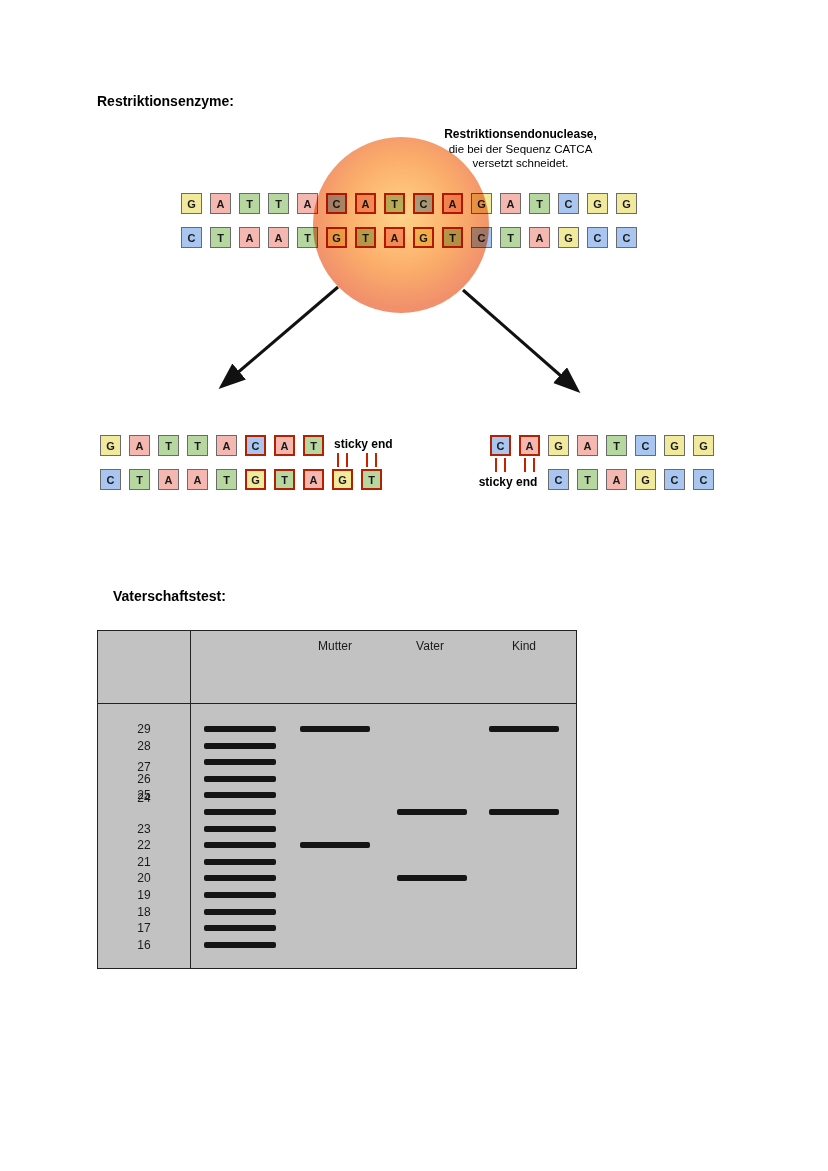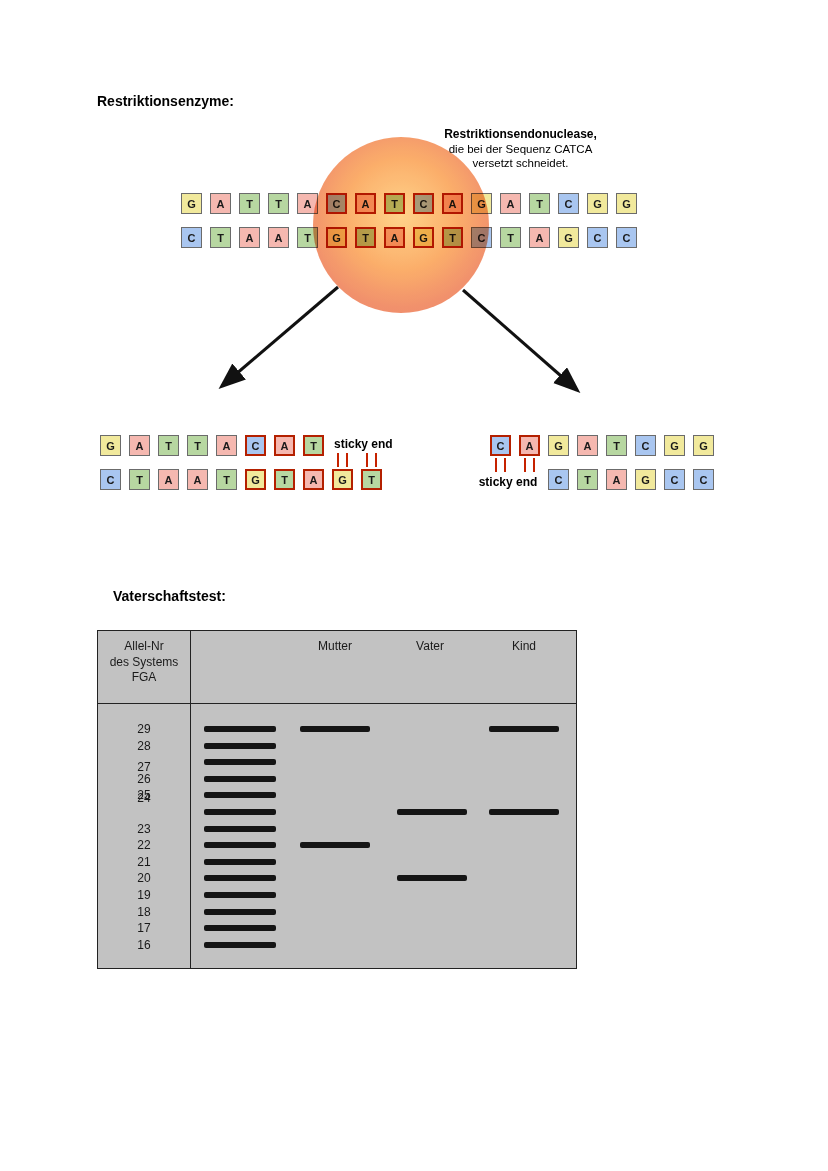--- a/index.html
+++ b/index.html
@@ -166,25 +166,20 @@
   <div class="bond" style="left:524px; top:458px;"></div>
   <div class="bond" style="left:533px; top:458px;"></div>
   <div class="sticky-label" style="left:462px; top:475px; width:92px; text-align:center;">sticky end</div>
 
   <div class="sec-title" style="left:97px; top:588px;margin-left:16px;">Vaterschaftstest:</div>
 
   <div id="gel-box" class="gel-box">
     <div class="gel-vline"></div>
     <div class="gel-hline"></div>
 
-    <div class="gel-header" style="left:-9px;">
-      <div>Allel-Nr</div>
-      <div>des Systems</div>
-      <div>FGA</div>
-    </div>
     <div class="gel-header" style="left:182px;">
       <div>Mutter</div>
     </div>
     <div class="gel-header" style="left:277px;">
       <div>Vater</div>
     </div>
     <div class="gel-header" style="left:371px;">
       <div>Kind</div>
     </div>
   <div class="allele-num" style="top: 90px;">29</div>

